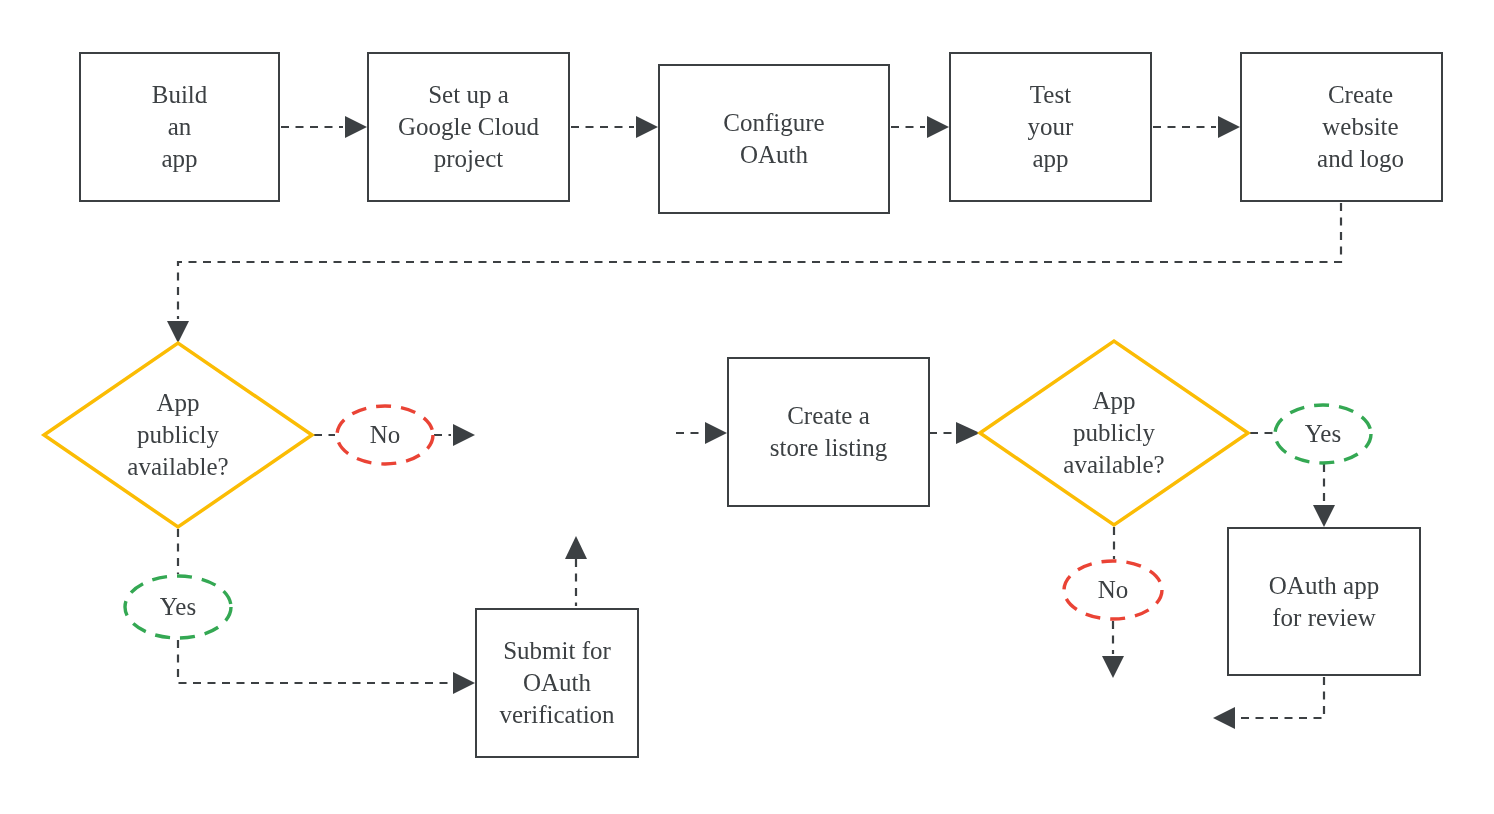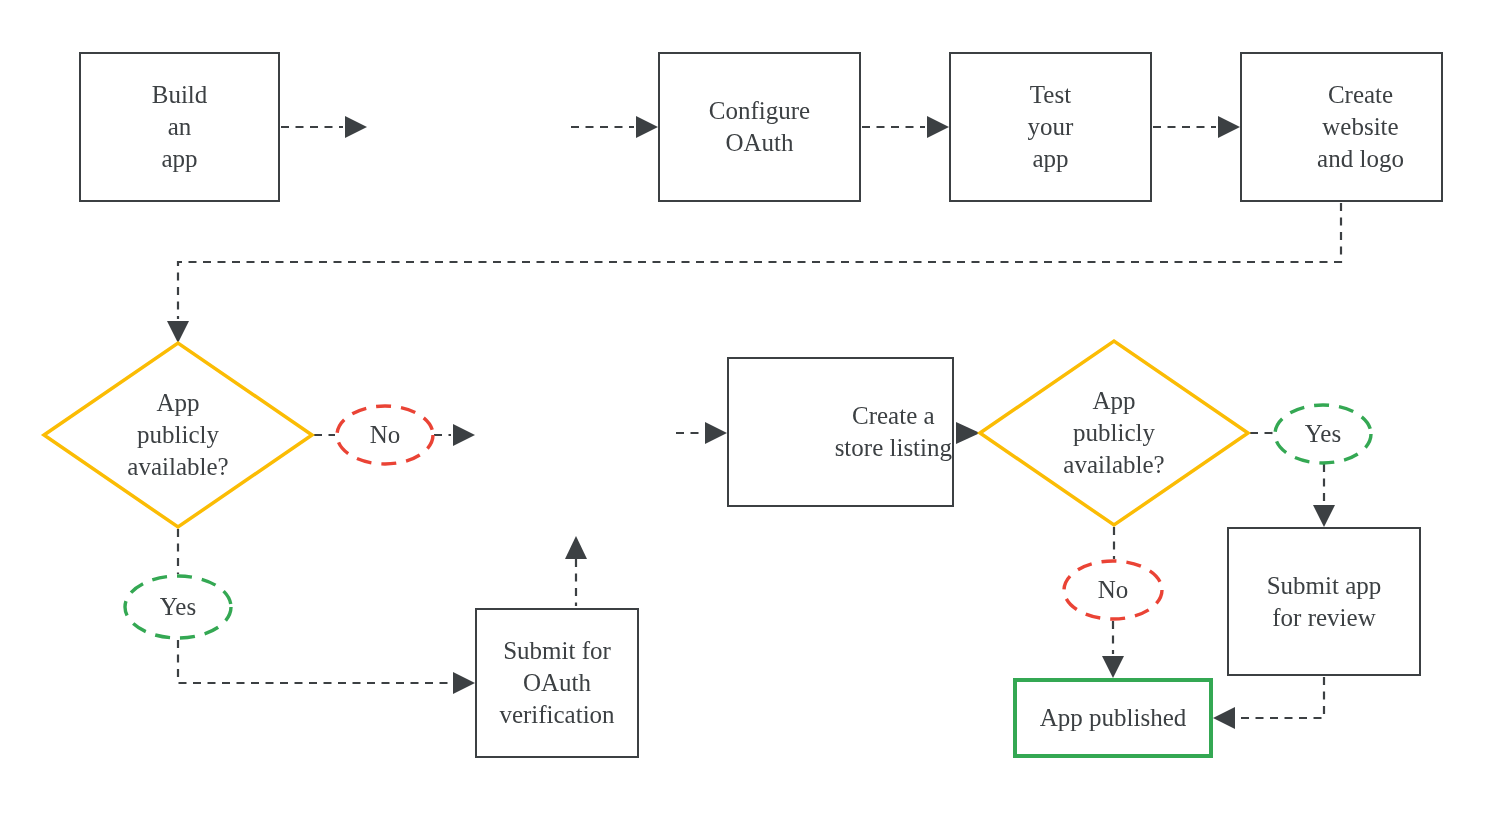--- a/index.html
+++ b/index.html
@@ -23,26 +23,26 @@
     display:flex; align-items:center; justify-content:center;
     text-align:center; white-space:pre-line;
     font-size:25px; line-height:32px; color:var(--text);
   }
   .box{background:#ffffff; border:2.4px solid var(--outline);}
   .box.published{border:4px solid var(--published);}
   .overlay{background:transparent;}
   
   #n-build    {left:79px;  top:52px;  width:201px; height:150px;}
   #n-setup    {left:367px; top:52px;  width:203px; height:150px;}
-  #n-oauth    {left:658px; top:52px;  width:203px; height:150px;}
+  #n-oauth    {left:658px; top:64px;  width:232px; height:150px;}
   #n-test     {left:949px; top:52px;  width:203px; height:150px;}
   #n-website  {left:1240px;top:52px;  width:203px; height:150px;padding-left:38px;}
   
   #n-sdk      {left:475px; top:325px; width:200px; height:210px;}
-  #n-store    {left:727px; top:357px; width:227px; height:150px;justify-content:flex-end;}
+  #n-store    {left:727px; top:357px; width:203px; height:150px;}
   #n-suboauth {left:475px; top:608px; width:164px; height:150px;}
   #n-review   {left:1227px;top:527px; width:194px; height:149px;}
   #n-published{left:1013px;top:678px; width:200px; height:80px;}
   
   #l-dleft    {left:58px;  top:362px; width:240px; height:146px;}
   #l-dright   {left:994px; top:360px; width:240px; height:146px;}
   #l-no-left  {left:337px; top:406px; width:96px;  height:58px;}
   #l-yes-left {left:125px; top:576px; width:106px; height:62px;}
   #l-yes-right{left:1275px;top:405px; width:96px;  height:58px;}
   #l-no-right {left:1065px;top:561px; width:96px;  height:58px;}
@@ -134,20 +134,25 @@
     <ellipse class="pill yes" cx="178" cy="607" rx="53" ry="31"></ellipse>
     <ellipse class="pill yes" cx="1323" cy="434" rx="48" ry="29"></ellipse>
     <ellipse class="pill no" cx="1113" cy="590" rx="49" ry="29"></ellipse>
   </svg>
 
   <div class="node box" id="n-build">
     <span>Build
 an
 app</span>
   </div>
+  <div class="node box" id="n-setup">
+    <span>Set up a
+Google Cloud
+project</span>
+  </div>
   <div class="node box" id="n-oauth">
     <span>Configure
 OAuth</span>
   </div>
   <div class="node box" id="n-test">
     <span>Test
 your
 app</span>
   </div>
   <div class="node box" id="n-website">
@@ -158,25 +163,22 @@
   <div class="node box" id="n-store">
     <span>Create a
 store listing</span>
   </div>
   <div class="node box" id="n-suboauth">
     <span>Submit for
 OAuth
 verification</span>
   </div>
   <div class="node box" id="n-review">
-    <span>Submit app
+    <span>OAuth app
 for review</span>
-  </div>
-  <div class="node box published" id="n-published">
-    <span>App published</span>
   </div>
 
   <div class="node overlay" id="l-dleft">
     <span>App
 publicly
 available?</span>
   </div>
   <div class="node overlay" id="l-dright">
     <span>App
 publicly

